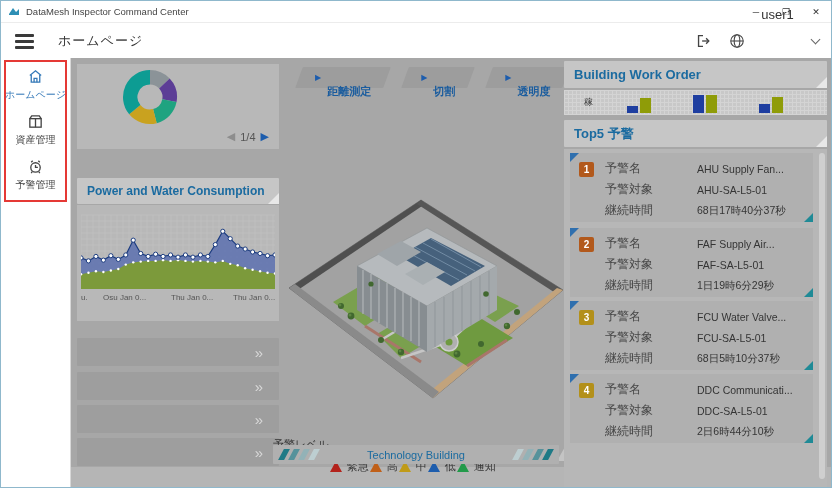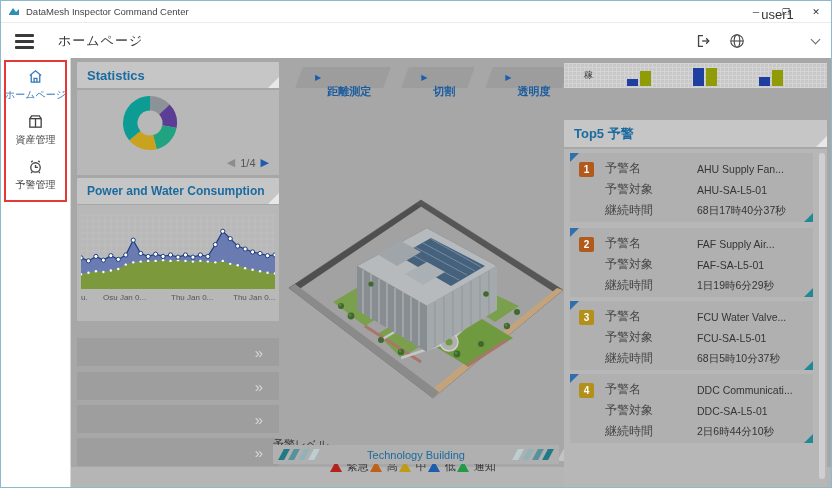--- a/index.html
+++ b/index.html
@@ -195,21 +195,20 @@
         </svg>
         <span class="nlabel">予警管理</span>
       </div>
     </div>
   </div>
 
   <div class="main">
     <div class="bottom-strip"></div>
 
     <div class="stats-panel">
-      <div class="panel-header">Statistics</div>
       <div class="stats-body">
         <svg id="donut-svg" class="donut" width="58" height="58" viewBox="0 0 58 58">
             <path d="M29,2 A27,27 0 0 1 48.68215294037812,10.517228139925408 L38.11210784276764,20.44316117589139 A12.5,12.5 0 0 0 29,16.5 Z" fill="#8b9398"></path>
             <path d="M48.68215294037812,10.517228139925408 A27,27 0 0 1 55.5217557696746,34.05929549381457 L41.27859063410861,31.34226643232156 A12.5,12.5 0 0 0 38.11210784276764,20.44316117589139 Z" fill="#5c3d96"></path>
             <path d="M55.5217557696746,34.05929549381457 A27,27 0 0 1 35.71462695345109,55.151745350473036 L32.108623589560686,41.10728951410789 A12.5,12.5 0 0 0 41.27859063410861,31.34226643232156 Z" fill="#1fa380"></path>
             <path d="M35.71462695345109,55.151745350473036 A27,27 0 0 1 8.196142445053702,46.210447723214635 L19.36858446530264,36.96779987185863 A12.5,12.5 0 0 0 32.108623589560686,41.10728951410789 Z" fill="#c9a21f"></path>
             <path d="M8.196142445053702,46.210447723214635 A27,27 0 0 1 28.999999999999996,2 L28.999999999999996,16.5 A12.5,12.5 0 0 0 19.36858446530264,36.96779987185863 Z" fill="#0d9c93"></path>
           </svg>
         <div class="pagination">
           <span class="pg-prev">◀</span>
@@ -445,20 +444,21 @@
       <span class="tech-label">Technology Building</span>
       <span class="slashes right">
           <span></span>
           <span></span>
           <span></span>
           <span></span>
         </span>
     </div>
 
     <div class="wo-panel">
+      <div class="panel-header">Building Work Order</div>
       <div class="wo-strip" id="wo-strip">
         <span class="wo-axis-label">稼</span>
         <div id="wo-bars">
             <div class="wo-group" style="left: 24%;">
               <div class="wo-bar" style="height: 7px; background: rgb(30, 62, 160);"></div>
               <div class="wo-bar" style="height: 15px; background: rgb(143, 156, 8);"></div>
             </div>
             <div class="wo-group" style="left: 49%;">
               <div class="wo-bar" style="height: 18px; background: rgb(30, 62, 160);"></div>
               <div class="wo-bar" style="height: 18px; background: rgb(143, 156, 8);"></div>

